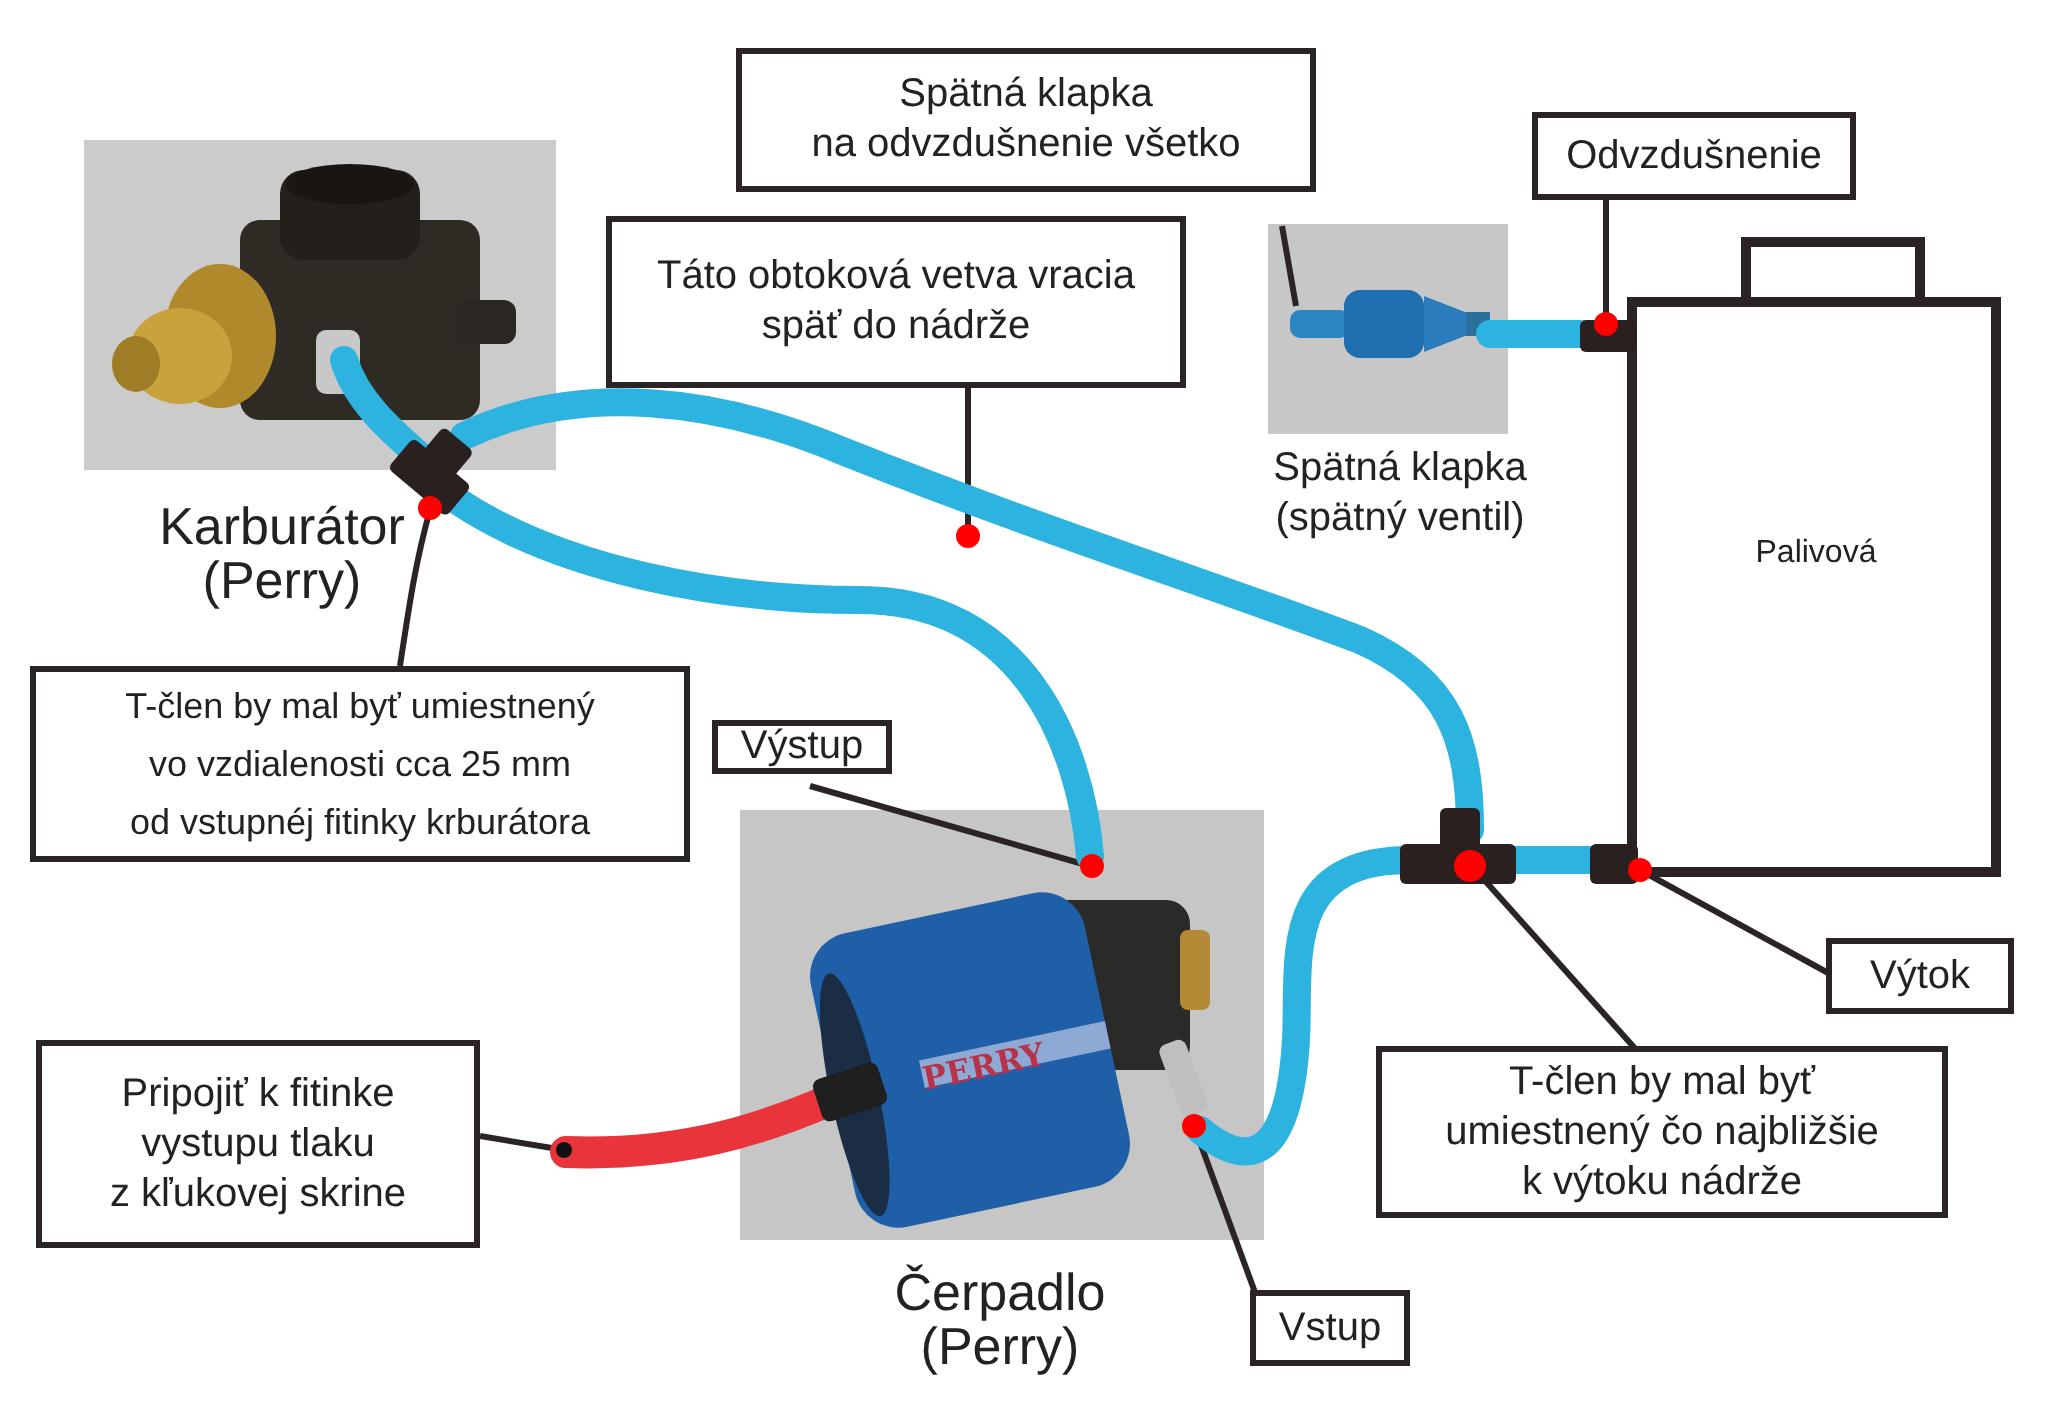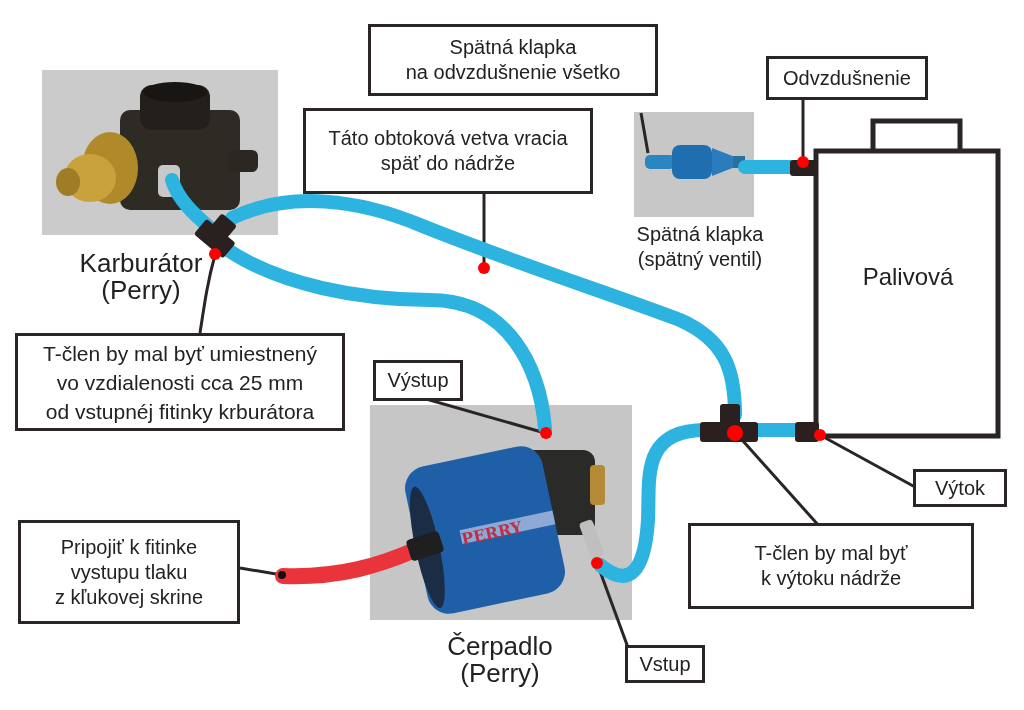--- a/index.html
+++ b/index.html
@@ -4,21 +4,21 @@
 <style>
   html, body { margin: 0; padding: 0; background: #ffffff; }
   body { width: 1024px; height: 710px; overflow: hidden; position: relative; font-family: "Liberation Sans", sans-serif; }
   svg { position: absolute; left: 0; top: 0; }
   .callout { position: absolute; background: #fff; border: 3px solid #2a2424; box-sizing: border-box;
              display: flex; flex-direction: column; align-items: center; justify-content: center;
              color: #222; font-size: 20px; line-height: 25px; text-align: center; }
   .callout span { display: block; white-space: nowrap; }
   .caption { position: absolute; color: #222; font-size: 26px; line-height: 27px; text-align: center; white-space: nowrap; }
   .caption span { display: block; }
-  .tank-label { position: absolute; color: #222; font-size: 24px; line-height: 30px; text-align: center; }
+  .tank-label { position: absolute; color: #222; font-size: 16px; line-height: 30px; text-align: center; }
   .tank-label span { display: block; }
 </style>
 </head>
 <body>
 
 <svg width="1024" height="710" viewBox="0 0 1024 710">
 
   <g>
     <rect x="42" y="70" width="236" height="165" fill="#cbcbcb"></rect>
     <rect x="120" y="110" width="120" height="100" rx="10" fill="#2e2a24"></rect>
@@ -124,35 +124,36 @@
   <span>Spätná klapka</span>
   <span>na odvzdušnenie všetko</span>
 </div>
 <div class="callout" style="left:724px; top:56px; width:162px; height:44px;margin-left:42px;">
   <span>Odvzdušnenie</span>
 </div>
 <div class="callout" style="left:303px; top:108px; width:290px; height:86px;">
   <span>Táto obtoková vetva vracia</span>
   <span>späť do nádrže</span>
 </div>
-<div class="callout" style="left:15px; top:333px; width:330px; height:98px; font-size:21px; line-height:29px;justify-content:center;">
+<div class="callout" style="left:15px; top:333px; width:330px; height:98px; font-size:18px; line-height:29px;justify-content:center;">
   <span>T-člen by mal byť umiestnený</span>
   <span>vo vzdialenosti cca 25 mm</span>
   <span>od vstupnéj fitinky krburátora</span>
 </div>
-<div class="callout" style="left:373px; top:360px; width:90px; height:41px;">
+<div class="callout" style="left:356px; top:360px; width:90px; height:27px;">
   <span>Výstup</span>
 </div>
 <div class="callout" style="left:625px; top:645px; width:80px; height:38px;">
   <span>Vstup</span>
 </div>
 <div class="callout" style="left:913px; top:469px; width:94px; height:38px;">
   <span>Výtok</span>
 </div>
 <div class="callout" style="left:688px; top:523px; width:286px; height:86px;">
   <span>T-člen by mal byť</span>
+  <span>umiestnený čo najbližšie</span>
   <span>k výtoku nádrže</span>
 </div>
 <div class="callout" style="left:18px; top:520px; width:222px; height:104px;">
   <span>Pripojiť k fitinke</span>
   <span>vystupu tlaku</span>
   <span>z kľukovej skrine</span>
 </div>
 
 </body></html>

